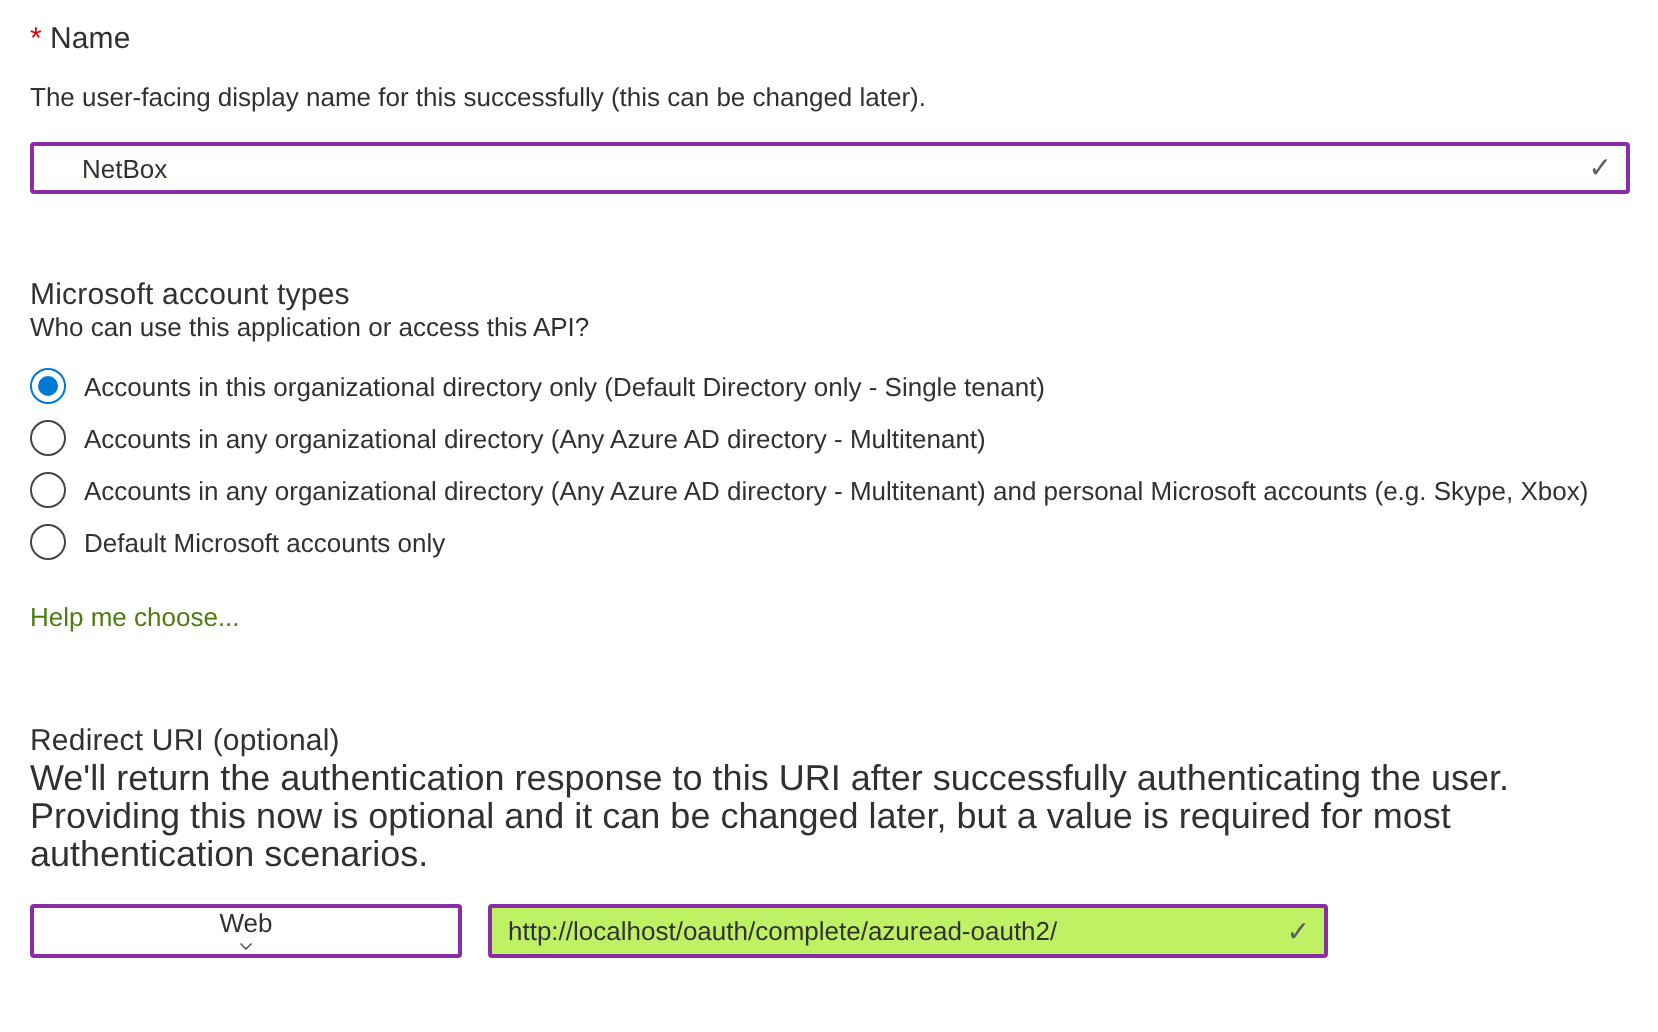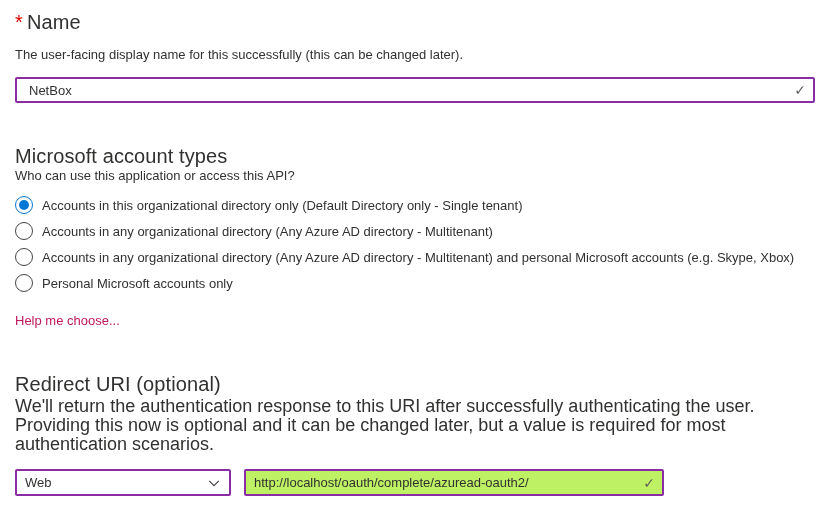--- a/index.html
+++ b/index.html
@@ -7,41 +7,41 @@
     margin: 0; padding: 0;
     width: 829px; height: 516px;
     background: #ffffff;
     font-family: "Liberation Sans", sans-serif;
     color: #323130;
     overflow: hidden;
   }
   .page { padding: 11px 14px 0 15px; width: 829px; }
 
   .section-title {
-    font-size: 20px;
+    font-size: 15px;
     font-weight: 400;
     margin: 0;
     color: #323130;
     letter-spacing: 0.1px;
   }
   .required { color: #e00000; margin-right: 4px; }
 
   .desc {
     font-size: 13px;
     margin-top: 13px;
     color: #323130;
   }
 
   .field-wrap { position: relative; width: 800px; margin-top: 15px; }
   .text-input {
     width: 100%;
     height: 26px;
     border: 2px solid #8a2da5;
     border-radius: 2px;
-    padding: 0 28px 0 12px;
+    padding: 0 28px 0 24px;
     font-size: 13px;
     font-family: "Liberation Sans", sans-serif;
     color: #323130;
     outline: none;
     background: #fff;
   }
   .valid-check {
     position: absolute;
     right: 9px; top: 50%;
     transform: translateY(-52%);
@@ -77,21 +77,21 @@
     inset: 3px;
     border-radius: 50%;
     background: #0078d4;
   }
   .radio-label { font-size: 13px; color: #323130; white-space: nowrap; }
 
   .help-link {
     display: inline-block;
     margin-top: 17px;
     font-size: 13px;
-    color: #be185d;
+    color: #4d7c0f;
     text-decoration: none;
     cursor: pointer;
   }
 
   .section-3 { margin-top: 44px; }
   .desc-wrap { width: 802px; font-size: 18px; line-height: 19px; margin-top: 1px; }
 
   .controls-row {
     margin-top: 15px;
     display: flex;
@@ -102,20 +102,21 @@
     width: 216px;
     height: 27px;
     border: 2px solid #8a2da5;
     border-radius: 2px;
     background: #fff;
     display: flex;
     align-items: center;
     justify-content: space-between;
     padding: 0 8px;
     cursor: pointer;
+    flex-direction: column;
   }
   .dropdown-value { font-size: 13px; color: #323130; }
   .chevron-svg { display: block; }
   .uri-wrap { position: relative; width: 420px; }
   .uri-input {
     width: 100%;
     height: 27px;
     border: 2px solid #8a2da5;
     border-radius: 2px;
     padding: 0 28px 0 8px;
@@ -152,21 +153,21 @@
       <div class="radio-row">
         <span class="radio-circle"></span>
         <span class="radio-label">Accounts in any organizational directory (Any Azure AD directory - Multitenant)</span>
       </div>
       <div class="radio-row">
         <span class="radio-circle"></span>
         <span class="radio-label">Accounts in any organizational directory (Any Azure AD directory - Multitenant) and personal Microsoft accounts (e.g. Skype, Xbox)</span>
       </div>
       <div class="radio-row">
         <span class="radio-circle"></span>
-        <span class="radio-label">Personal Microsoft accounts only</span>
+        <span class="radio-label">Default Microsoft accounts only</span>
       </div>
     </div>
 
     <a class="help-link">Help me choose...</a>
   </section>
 
   <section class="section-3">
     <h2 class="section-title">Redirect URI (optional)</h2>
     <div class="desc-wrap">We'll return the authentication response to this URI after successfully authenticating the user. Providing this now is optional and it can be changed later, but a value is required for most authentication scenarios.</div>
 

